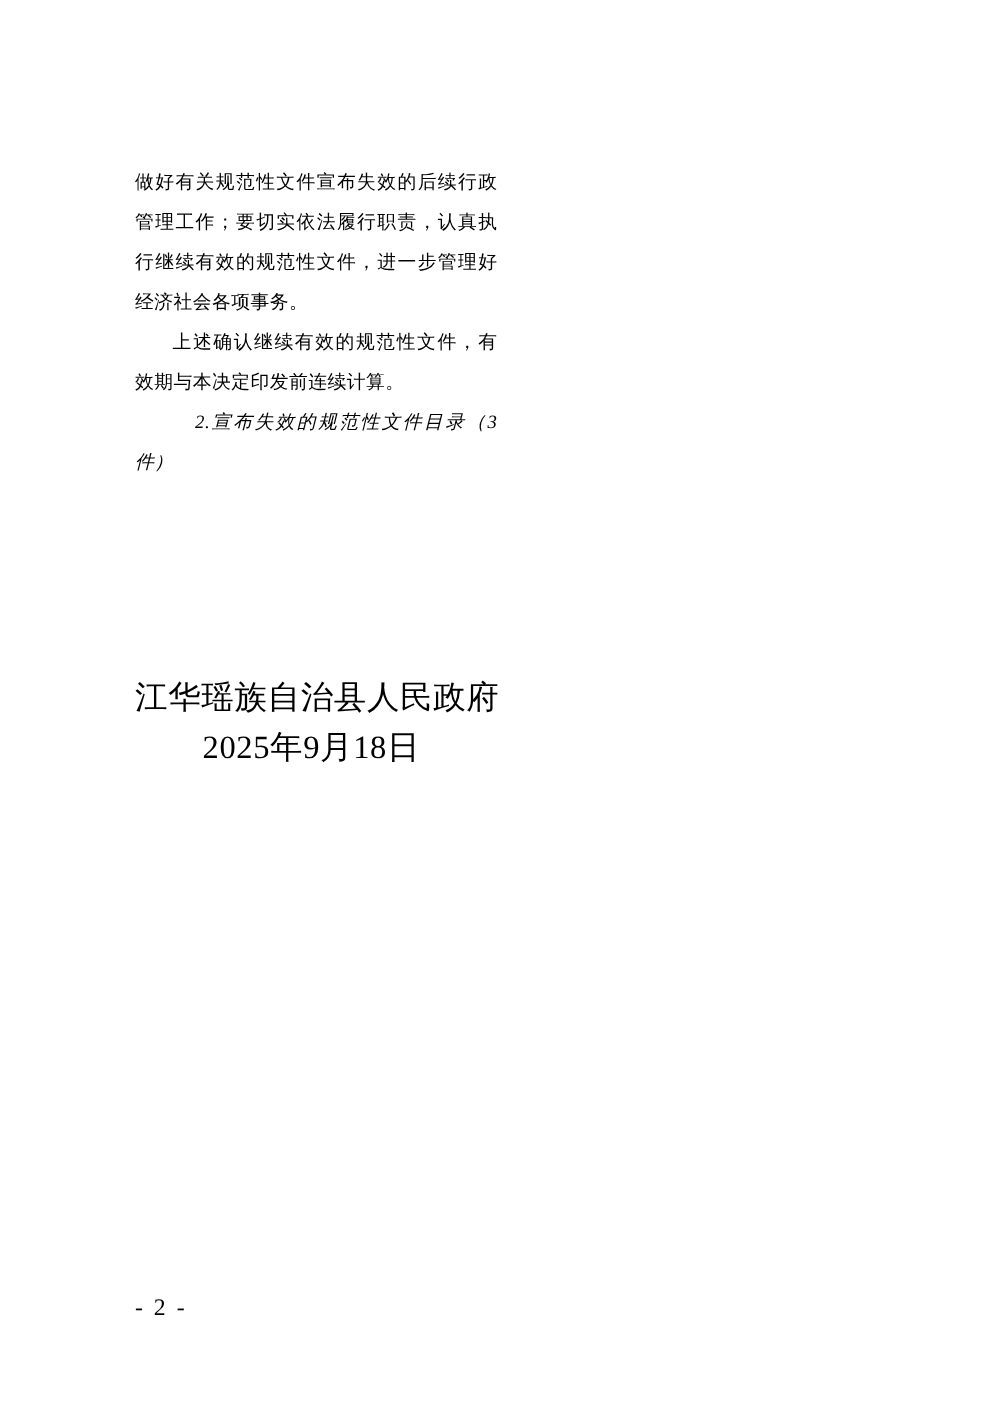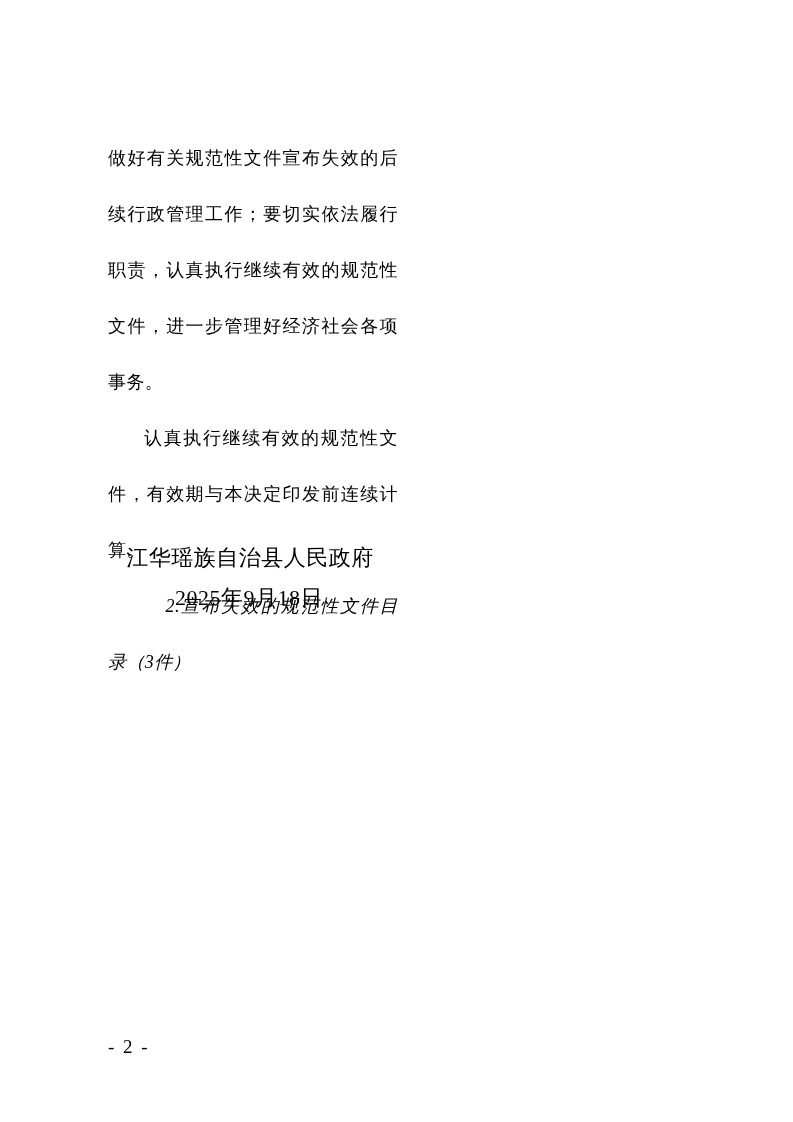--- a/index.html
+++ b/index.html
@@ -22,22 +22,22 @@
     width: 793px;
     height: 1122px;
   }
   .body-block {
     position: absolute;
     left: 108px;
     top: 130px;
     width: 290px;
   }
   .para {
-    font-size: 18px;
-    line-height: 56px;
+    font-size: 15px;
+    line-height: 32px;
     letter-spacing: 0.4px;
     text-align: justify;
     text-justify: inter-ideograph;
     margin: 0;
     white-space: pre-wrap;
   }
   .para.indent {
     text-indent: 2em;
   }
   .para.attach-second {
@@ -45,21 +45,21 @@
     font-style: italic;
   }
   .signature-block {
     position: absolute;
     left: 108px;
     top: 538px;
     width: 290px;
     text-align: center;
   }
   .sig-line {
-    font-size: 22px;
+    font-size: 26px;
     line-height: 40px;
     letter-spacing: 0.5px;
     white-space: nowrap;
   }
   .sig-org {
     padding-right: 6px;
   }
   .sig-date {
     padding-right: 8px;
   }
@@ -74,21 +74,21 @@
     color: #000000;
   }
 </style>
 </head>
 <body>
 
 <div class="page">
 
   <div class="body-block">
     <p class="para">做好有关规范性文件宣布失效的后续行政管理工作；要切实依法履行职责，认真执行继续有效的规范性文件，进一步管理好经济社会各项事务。</p>
-    <p class="para indent">认真执行继续有效的规范性文件，有效期与本决定印发前连续计算。</p>
+    <p class="para indent">上述确认继续有效的规范性文件，有效期与本决定印发前连续计算。</p>
     <p class="para attach-second">2.宣布失效的规范性文件目录（3件）</p>
   </div>
 
   <div class="signature-block">
     <div class="sig-line sig-org">江华瑶族自治县人民政府</div>
     <div class="sig-line sig-date">2025年9月18日</div>
   </div>
 
   <div class="page-number">- 2 -</div>
 

